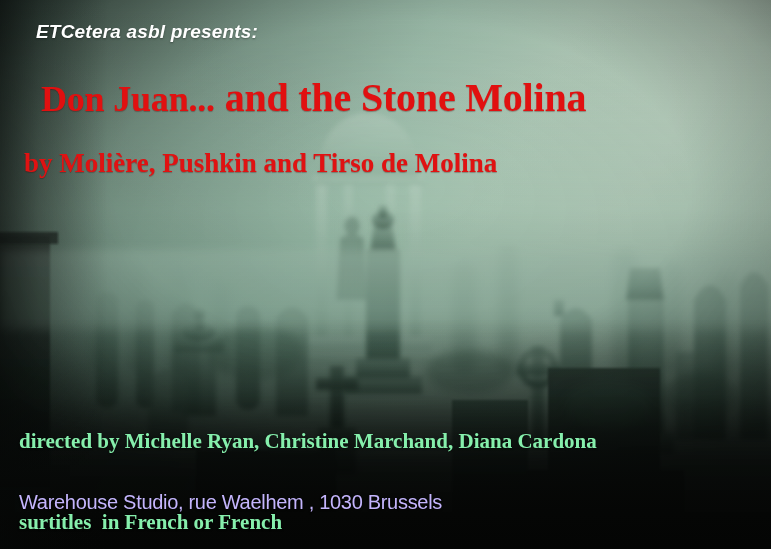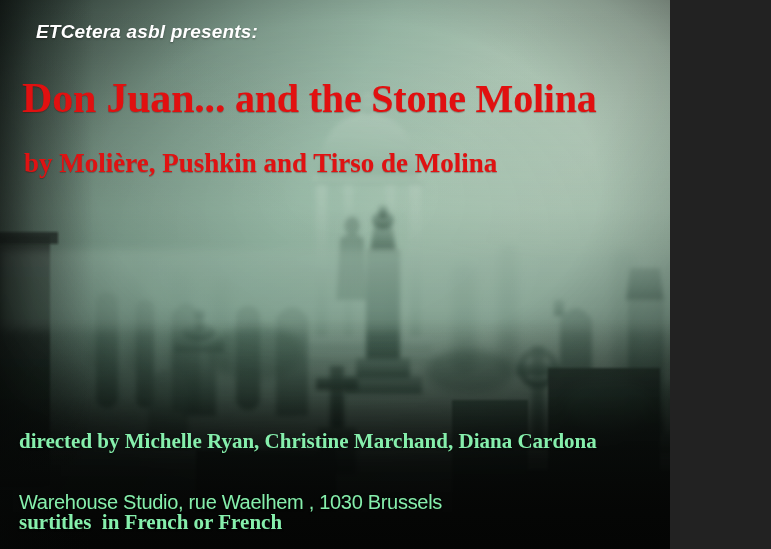--- a/index.html
+++ b/index.html
@@ -3,21 +3,21 @@
 <meta charset="utf-8">
 <title>Don Juan Poster</title>
 <style>
   html, body {
     margin: 0;
     padding: 0;
     background: #222;
   }
   #poster {
     position: relative;
-    width: 670px;
+    width: 771px;
     height: 549px;
     overflow: hidden;
     font-family: "Liberation Sans", sans-serif;
     background: #2a3b34;
   }
 
   
   .bg-layer {
     position: absolute;
     inset: 0;
@@ -98,21 +98,21 @@
   #maintitle {
     left: 22px;
     top: 74px;
     font-family: "Liberation Serif", serif;
     font-weight: bold;
     font-size: 40px;
     color: #e11010;
     letter-spacing: -0.2px;
     text-shadow: 0 1px 1px rgba(60,0,0,0.30);
   }
-  #maintitle .lead { font-size: 42px; }
+  #maintitle .lead { font-size: 36px; margin-left: 19px; }
 
   #authors {
     left: 24px;
     top: 148px;
     font-family: Liberation Serif, serif;
     font-weight: bold;
     font-size: 27px;
     color: #e01212;
     text-shadow: 0 1px 1px rgba(60,0,0,0.30);
   }
@@ -132,21 +132,21 @@
   }
   #venue {
     left: 19px;
     top: 430px;
     line-height: 29px;
   }
   #venue .white {
     font-family: "Liberation Sans", sans-serif;
     font-weight: normal;
     font-size: 20px;
-    color: #86efac;
+    color: #c4b5fd;
     display: block;
     letter-spacing: -0.3px;
     text-shadow: 0 1px 2px rgba(0,0,0,0.75);
     text-align: center;
   }
 </style>
 </head>
 <body>
 
 <div id="poster">

